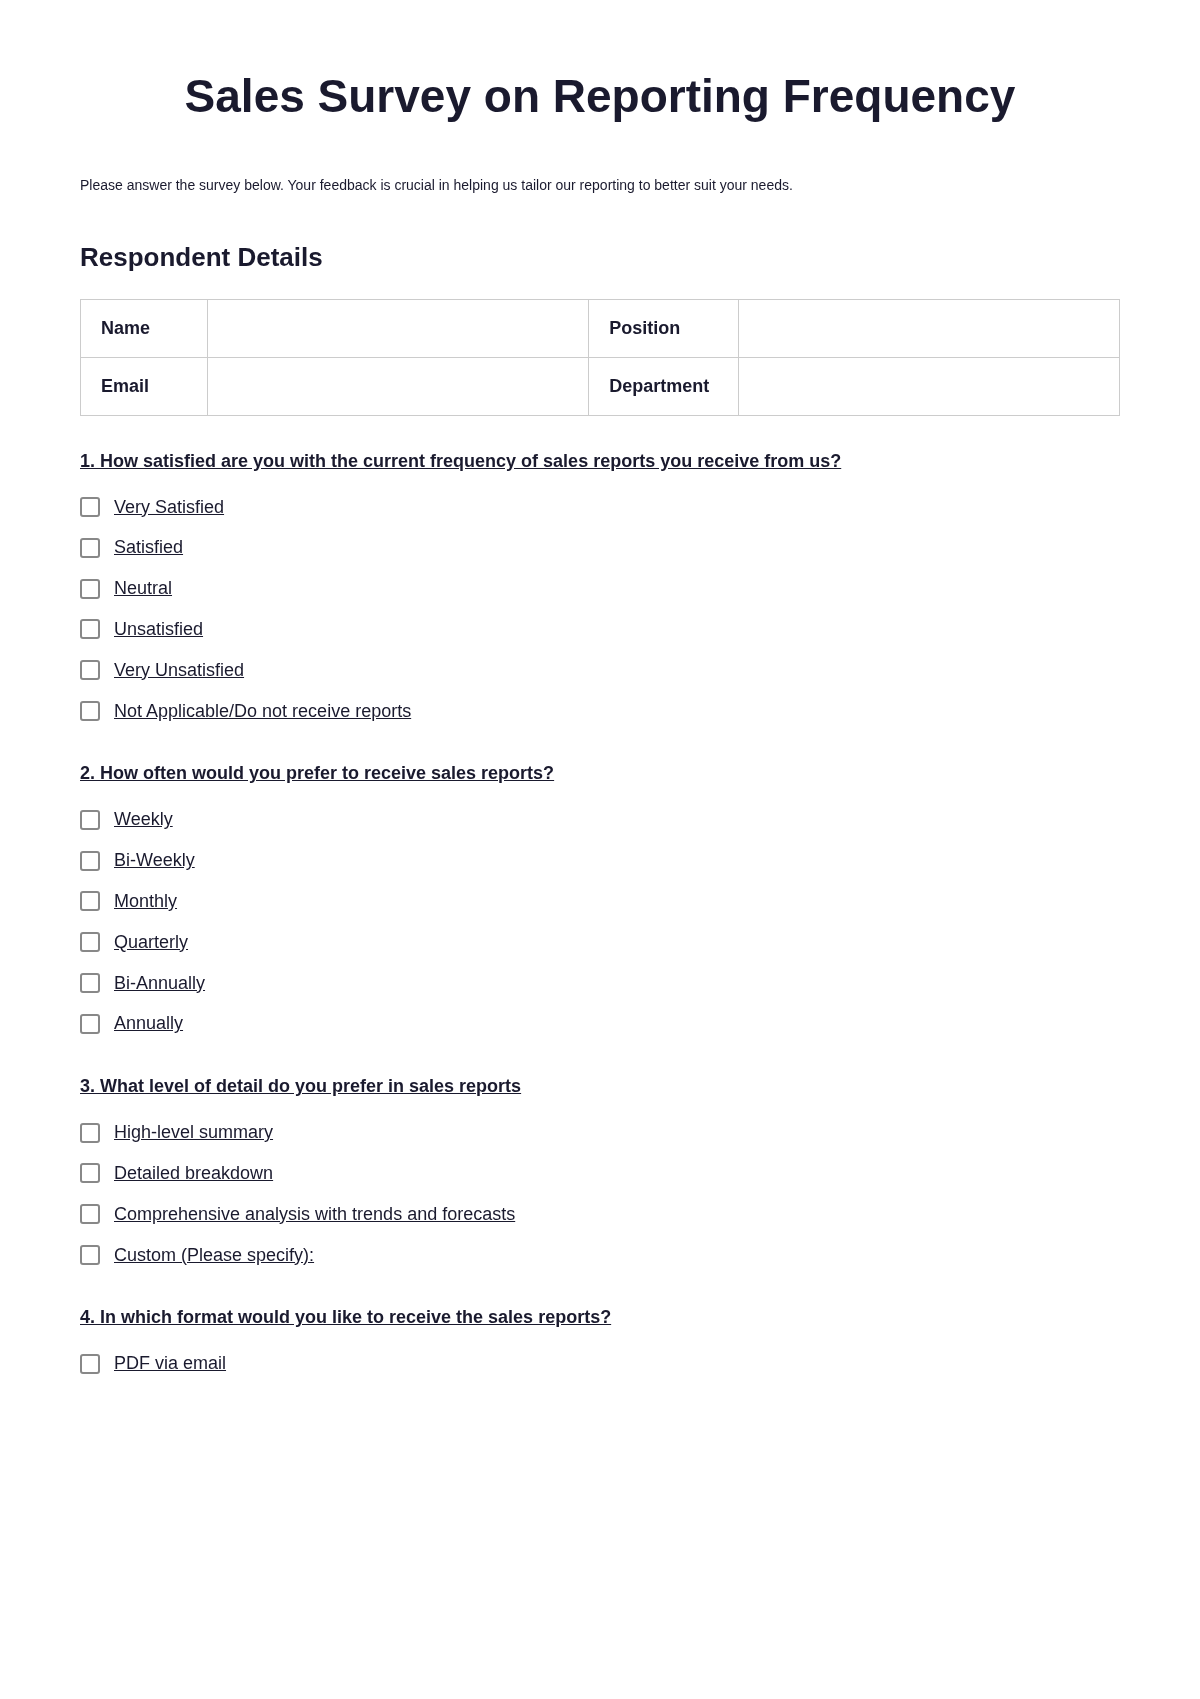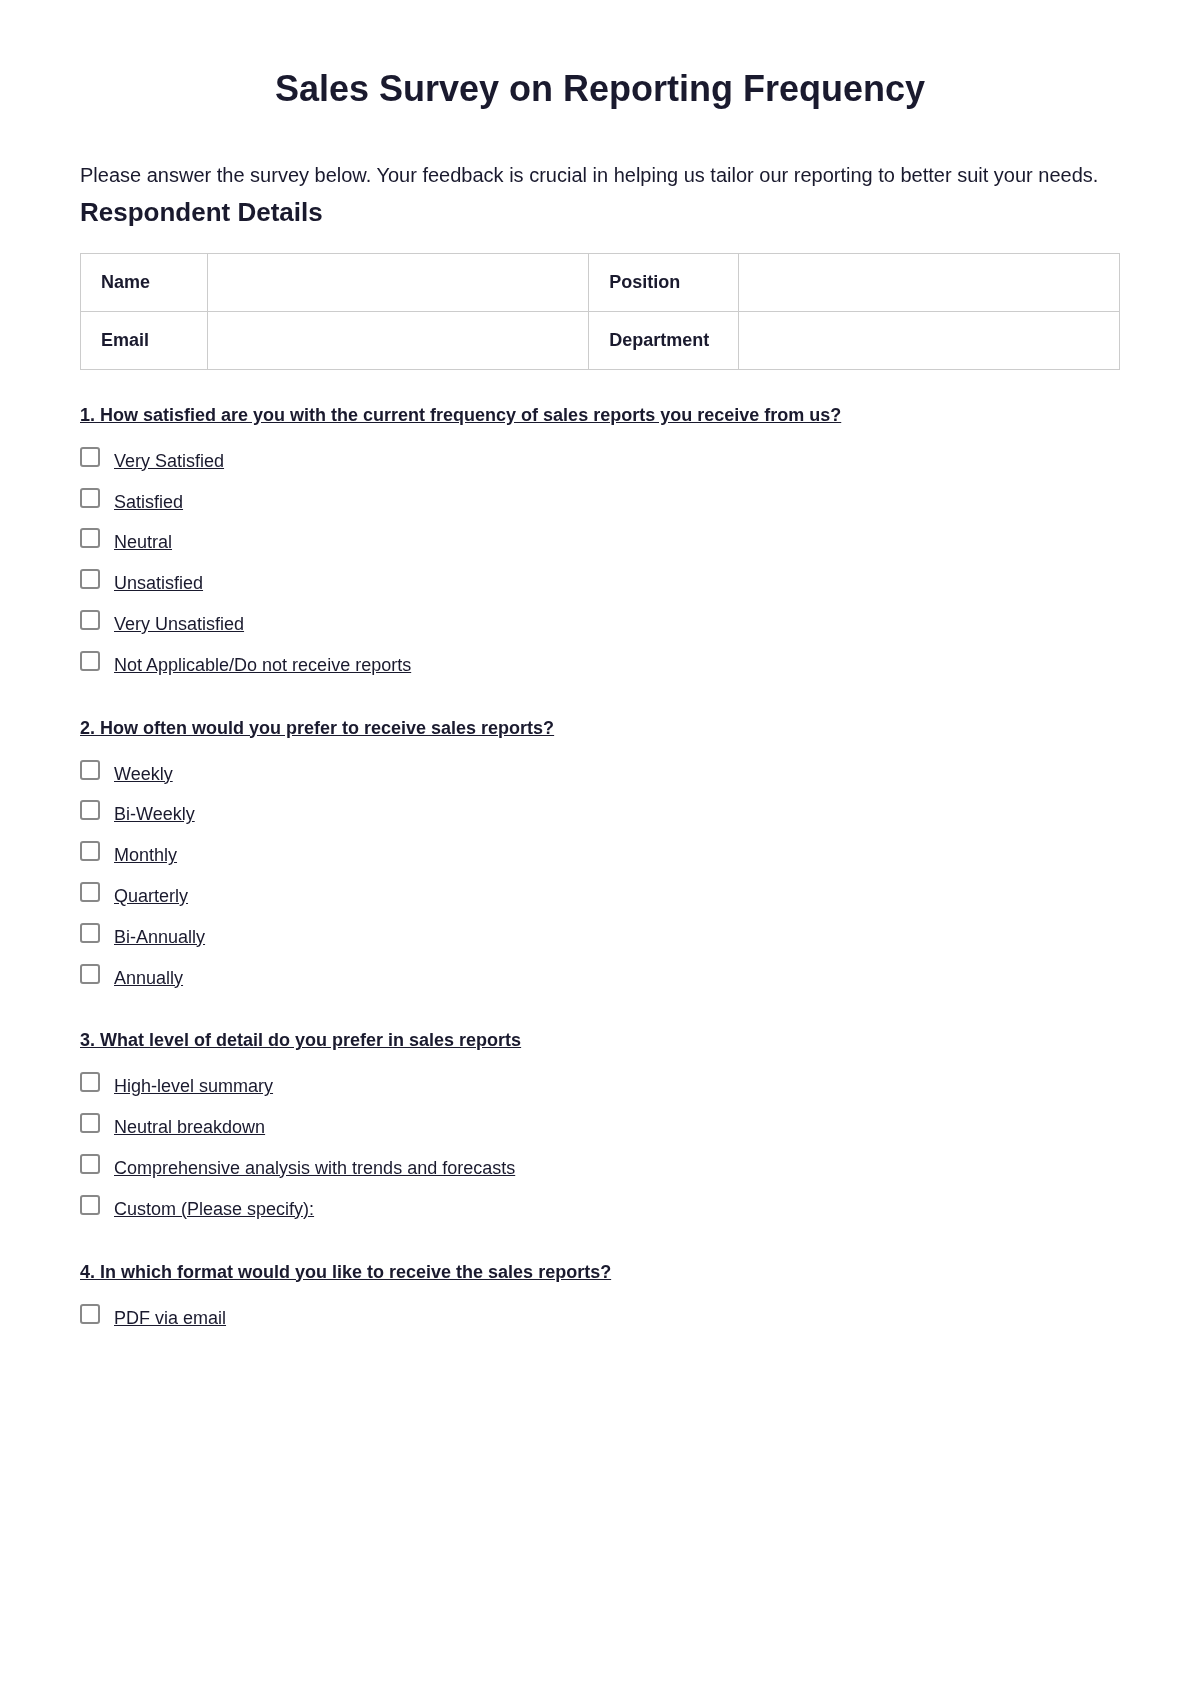--- a/index.html
+++ b/index.html
@@ -13,32 +13,33 @@
       background-color: #ffffff;
       color: #1a1a2e;
       width: 1200px;
       min-height: 1699px;
       padding: 60px 80px;
       font-size: 18px;
       line-height: 1.6;
     }
 
     .page-title {
-      font-size: 36px;
+      font-size: 46px;
       font-weight: 900;
       text-align: center;
       color: #1a1a2e;
       margin-bottom: 40px;
       font-family: Arial, Helvetica, sans-serif;
     }
 
     .intro-text {
-      font-size: 20px;
+      font-size: 14px;
       color: #1a1a2e;
       text-align: justify;
+      margin-bottom: 40px;
       line-height: 1.7;
       font-family: Arial, Helvetica, sans-serif;
     }
 
     .section-heading {
       font-size: 26px;
       font-weight: 900;
       color: #1a1a2e;
       margin-bottom: 20px;
       font-family: Arial, Helvetica, sans-serif;
@@ -83,21 +84,21 @@
     }
 
     .options-list {
       list-style: none;
       padding: 0;
       margin: 0;
     }
 
     .options-list li {
       display: flex;
-      align-items: flex-start;
+      align-items: center;
       margin-bottom: 12px;
       font-family: Arial, Helvetica, sans-serif;
       font-size: 18px;
       color: #1a1a2e;
     }
 
     .checkbox-icon {
       display: inline-block;
       width: 20px;
       height: 20px;
@@ -195,21 +196,21 @@
     </div>
     <div class="question">
       <p class="question-text">3. What level of detail do you prefer in sales reports</p>
       <ul class="options-list">
         <li>
           <span class="checkbox-icon"></span>
           <span>High-level summary</span>
         </li>
         <li>
           <span class="checkbox-icon"></span>
-          <span>Neutral breakdown</span>
+          <span>Detailed breakdown</span>
         </li>
         <li>
           <span class="checkbox-icon"></span>
           <span>Comprehensive analysis with trends and forecasts</span>
         </li>
         <li>
           <span class="checkbox-icon"></span>
           <span>Custom (Please specify):</span>
         </li>
       </ul>

